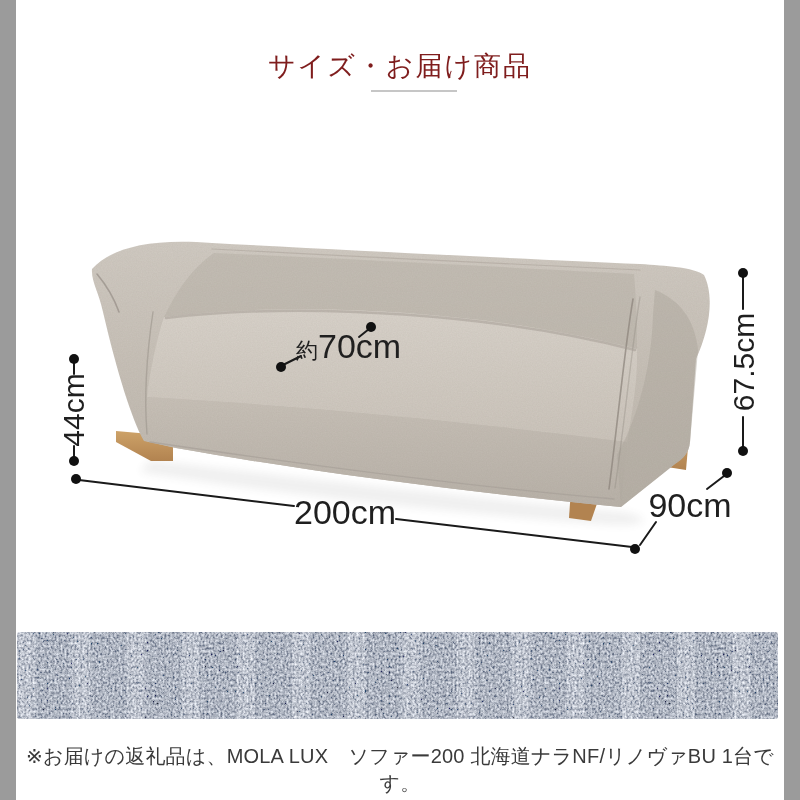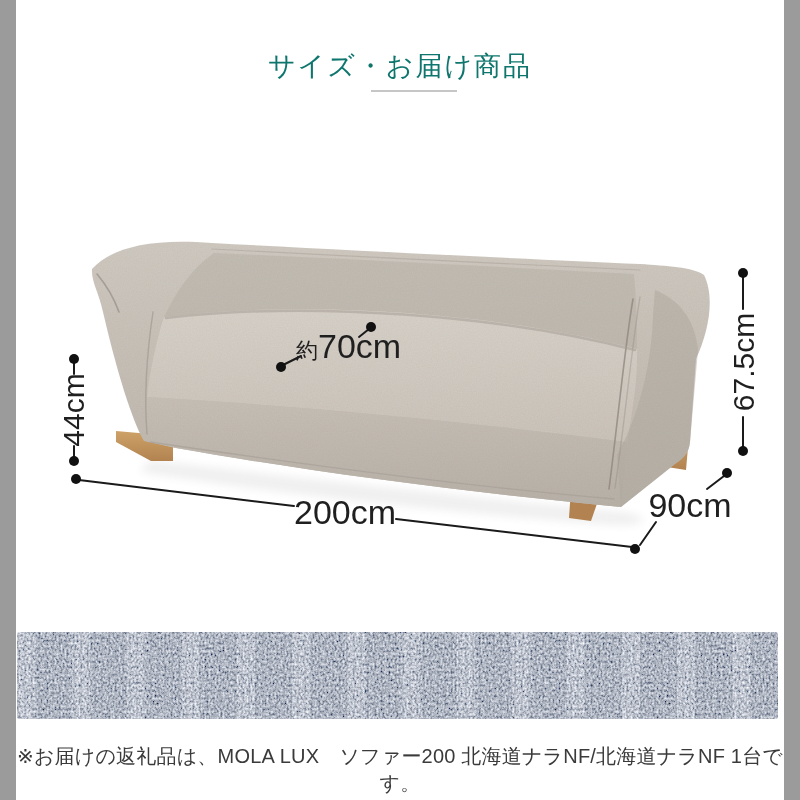--- a/index.html
+++ b/index.html
@@ -5,21 +5,21 @@
   html,body{margin:0;padding:0;background:#fff;}
   .canvas{
     position:relative;width:800px;height:800px;background:#ffffff;overflow:hidden;
     font-family:"Liberation Sans","DejaVu Sans",sans-serif;
   }
   .side-bar{position:absolute;top:0;width:16px;height:800px;background:#9b9b9b;}
   .side-bar.left{left:0;}
   .side-bar.right{right:0;}
   .page-title{
     position:absolute;top:48px;left:0;width:800px;margin:0;
-    text-align:center;font-size:27px;font-weight:500;letter-spacing:2px;color:#0f766e;
+    text-align:center;font-size:27px;font-weight:500;letter-spacing:2px;color:#7f1d1d;
   }
   .title-underline{position:absolute;top:90px;left:371px;width:86px;height:2px;background:#c6c6c6;}
   .diagram-svg{position:absolute;left:0;top:0;}
   .dim-text{fill:#1f1f1f;font-family:"Liberation Sans","DejaVu Sans",sans-serif;font-weight:400;}
   .swatch{
     position:absolute;left:17px;top:632px;width:761px;height:87px;
     border-radius:3px;overflow:hidden;background:#e1e3e4;
   }
   .swatch::before{
     content:"";position:absolute;inset:0;
@@ -158,15 +158,15 @@
         <filter id="tweed" x="0" y="0" width="100%" height="100%">
           <feTurbulence type="fractalNoise" baseFrequency="0.5 0.38" numOctaves="4" seed="8"></feTurbulence>
           <feColorMatrix type="matrix" values="0 0 0 1.4 -0.25  0 0 0 1.4 -0.22  0 0 0 1.4 -0.14  0 0 0 0 1"></feColorMatrix>
         </filter>
       </defs>
       <rect width="100%" height="100%" fill="#e1e3e4"></rect>
       <rect width="100%" height="100%" filter="url(#tweed)" opacity="0.9"></rect>
     </svg>
   </div>
 
-  <p class="delivery-note">※お届けの返礼品は、MOLA LUX　ソファー200 北海道ナラNF/北海道ナラNF 1台です。</p>
+  <p class="delivery-note">※お届けの返礼品は、MOLA LUX　ソファー200 北海道ナラNF/リノヴァBU 1台です。</p>
 
 </div>
 
 </body></html>

